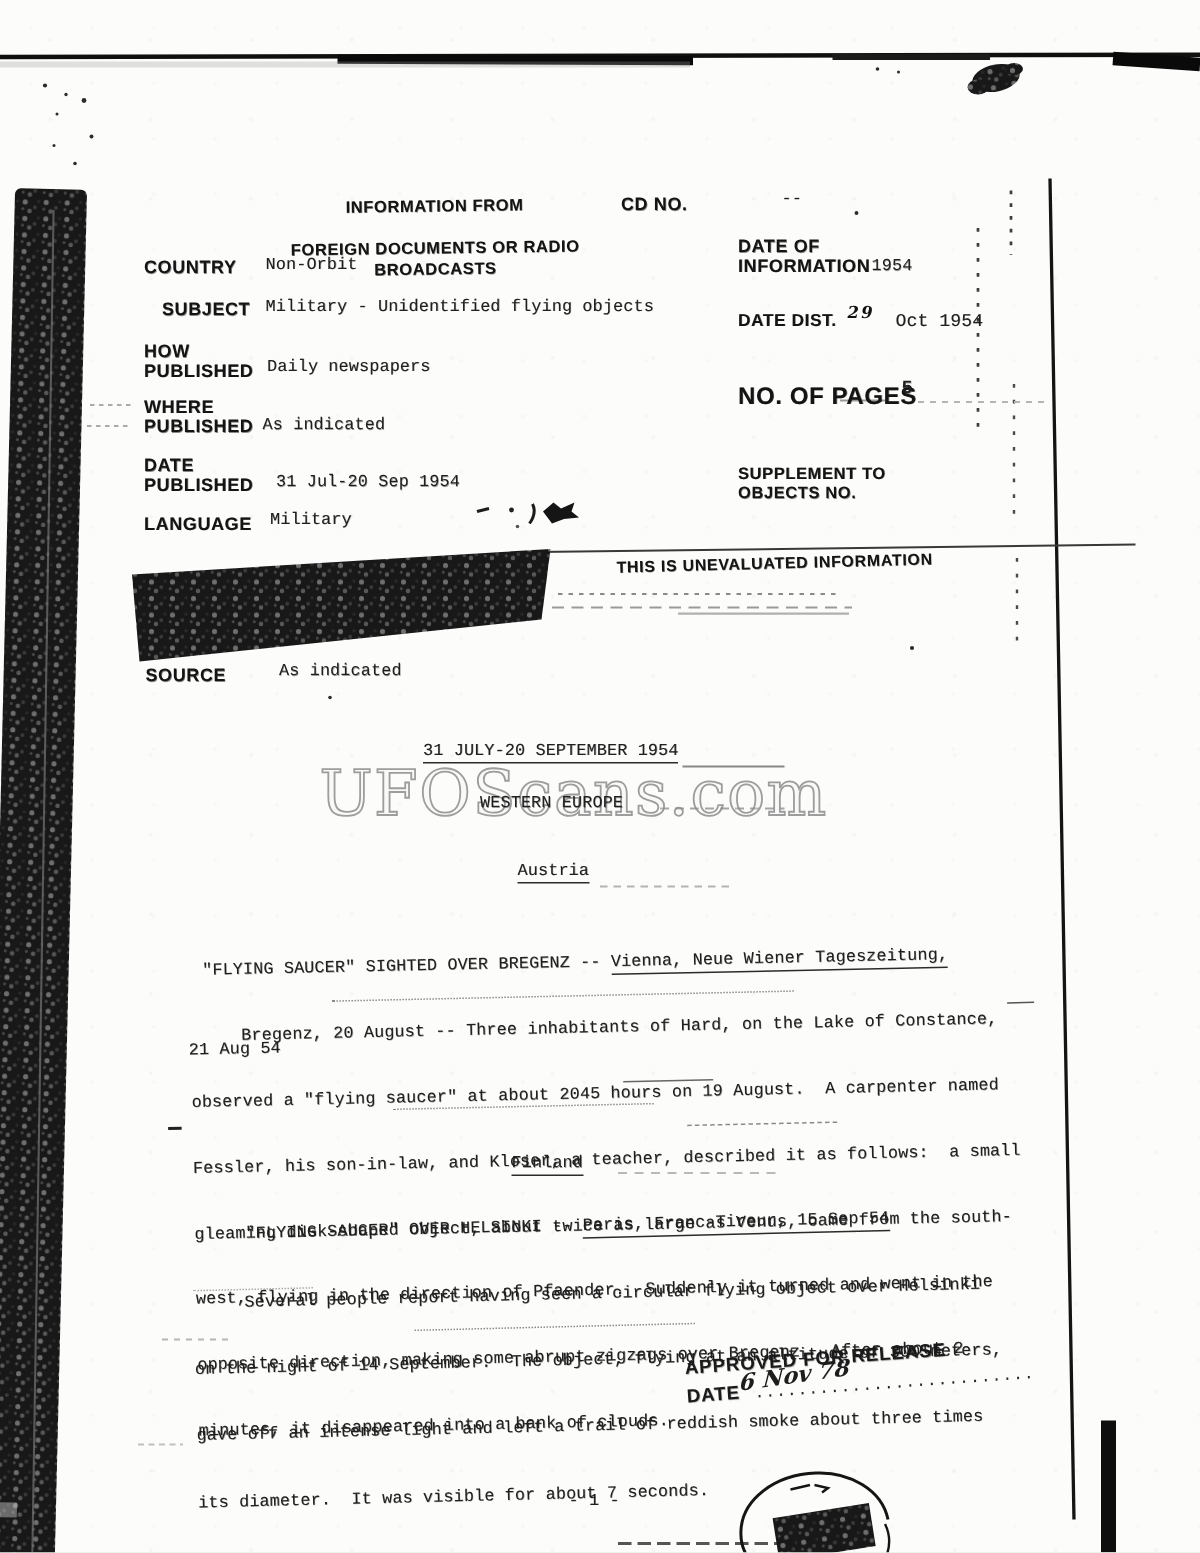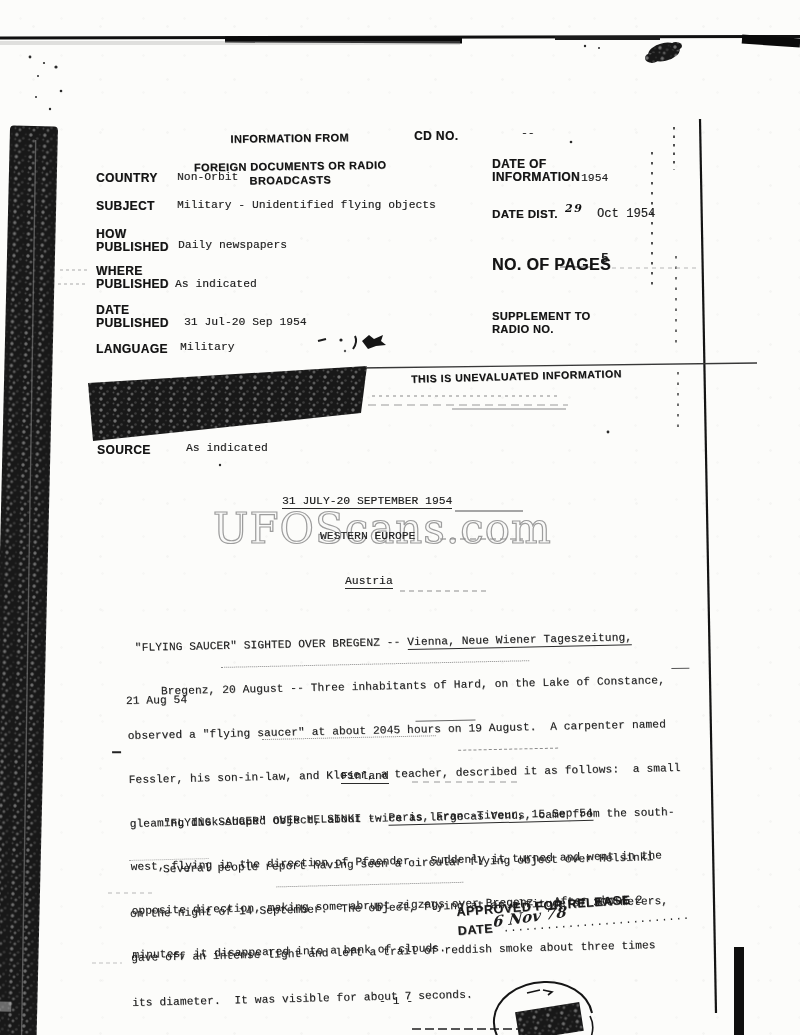--- a/index.html
+++ b/index.html
@@ -133,21 +133,21 @@
   <div class="abs lbl" style="left:162px;top:117px;width:256px;text-align:center;transform:rotate(-0.8deg);font-size:11px;line-height:14px;z-index:2">
     <div>INFORMATION FROM</div>
     <div>FOREIGN DOCUMENTS OR RADIO BROADCASTS</div>
   </div>
   <div class="abs lbl" style="left:414px;top:130px;z-index:2">CD NO.</div>
   <div class="abs mono" style="left:521px;top:127px;z-index:2">--</div>
 
   <div class="abs lbl" style="left:96px;top:172px;z-index:2">COUNTRY</div>
   <div class="abs mono" style="left:177px;top:171px;z-index:2">Non-Orbit</div>
 
-  <div class="abs lbl" style="left:96px;top:200px;z-index:2">SUBJECT</div>
+  <div class="abs lbl" style="left:108px;top:200px;z-index:2">SUBJECT</div>
   <div class="abs mono" style="left:177px;top:199px;z-index:2">Military - Unidentified flying objects</div>
 
   <div class="abs lbl" style="left:96px;top:228px;z-index:2">HOW
 PUBLISHED</div>
   <div class="abs mono" style="left:178px;top:239px;z-index:2">Daily newspapers</div>
 
   <div class="abs lbl" style="left:96px;top:265px;z-index:2">WHERE
 PUBLISHED</div>
   <div class="abs mono" style="left:175px;top:278px;z-index:2">As indicated</div>
 
@@ -163,21 +163,21 @@
   <div class="abs mono" style="left:581px;top:172px;z-index:2">1954</div>
 
   <div class="abs lbl" style="left:492px;top:208px;font-size:11.5px;z-index:2">DATE DIST.</div>
   <div class="abs hand29" style="left:565px;top:202px;z-index:2">29</div>
   <div class="abs mono" style="left:597px;top:207px;font-size:12px;z-index:2">Oct 1954</div>
 
   <div class="abs lbl" style="left:492px;top:258px;font-size:16px;z-index:2">NO. OF PAGES</div>
   <div class="abs mono" style="left:601px;top:252px;font-size:12.5px;font-weight:bold;z-index:2">5</div>
 
   <div class="abs lbl" style="left:492px;top:310px;font-size:11px;z-index:2">SUPPLEMENT TO
-RADIO NO.</div>
+OBJECTS NO.</div>
 
   <div class="abs lbl" style="left:411px;top:370px;font-size:10.6px;letter-spacing:0.5px;transform:rotate(-1.5deg);z-index:2">THIS IS UNEVALUATED INFORMATION</div>
 
   <div class="abs lbl" style="left:97px;top:444px;z-index:2">SOURCE</div>
   <div class="abs mono" style="left:186px;top:442px;z-index:2">As indicated</div>
 
   <div class="abs mono u" style="left:282px;top:495px;z-index:2">31 JULY-20 SEPTEMBER 1954</div>
   <div class="abs mono" style="left:320px;top:530px;z-index:2">WESTERN EUROPE</div>
 
   <div class="abs mono u" style="left:345px;top:575px;z-index:2">Austria</div>

